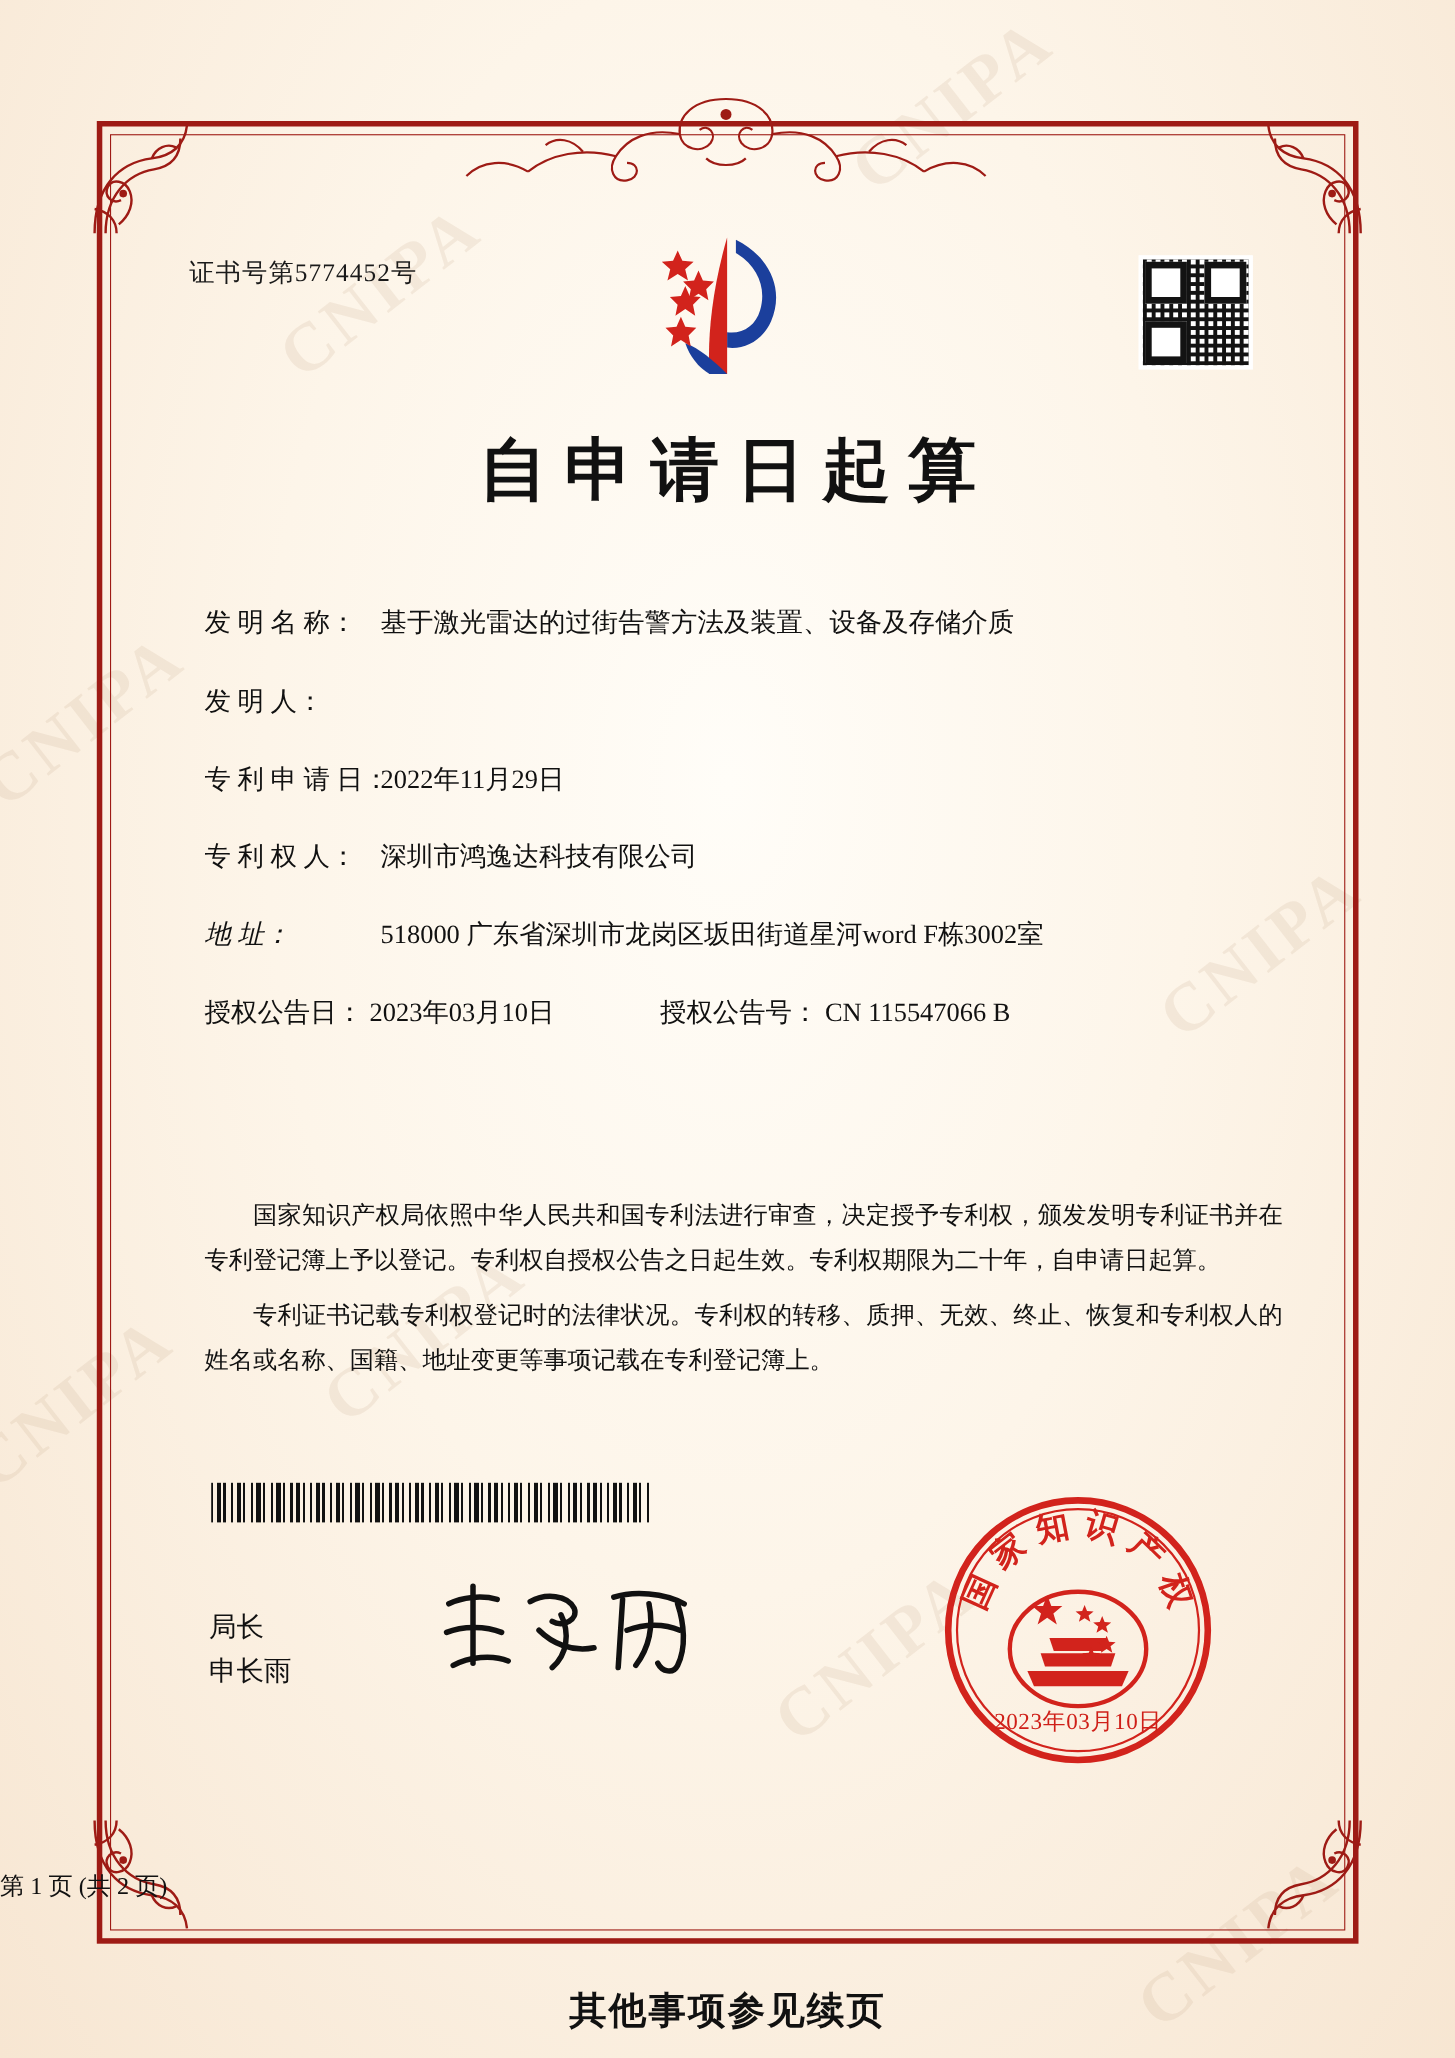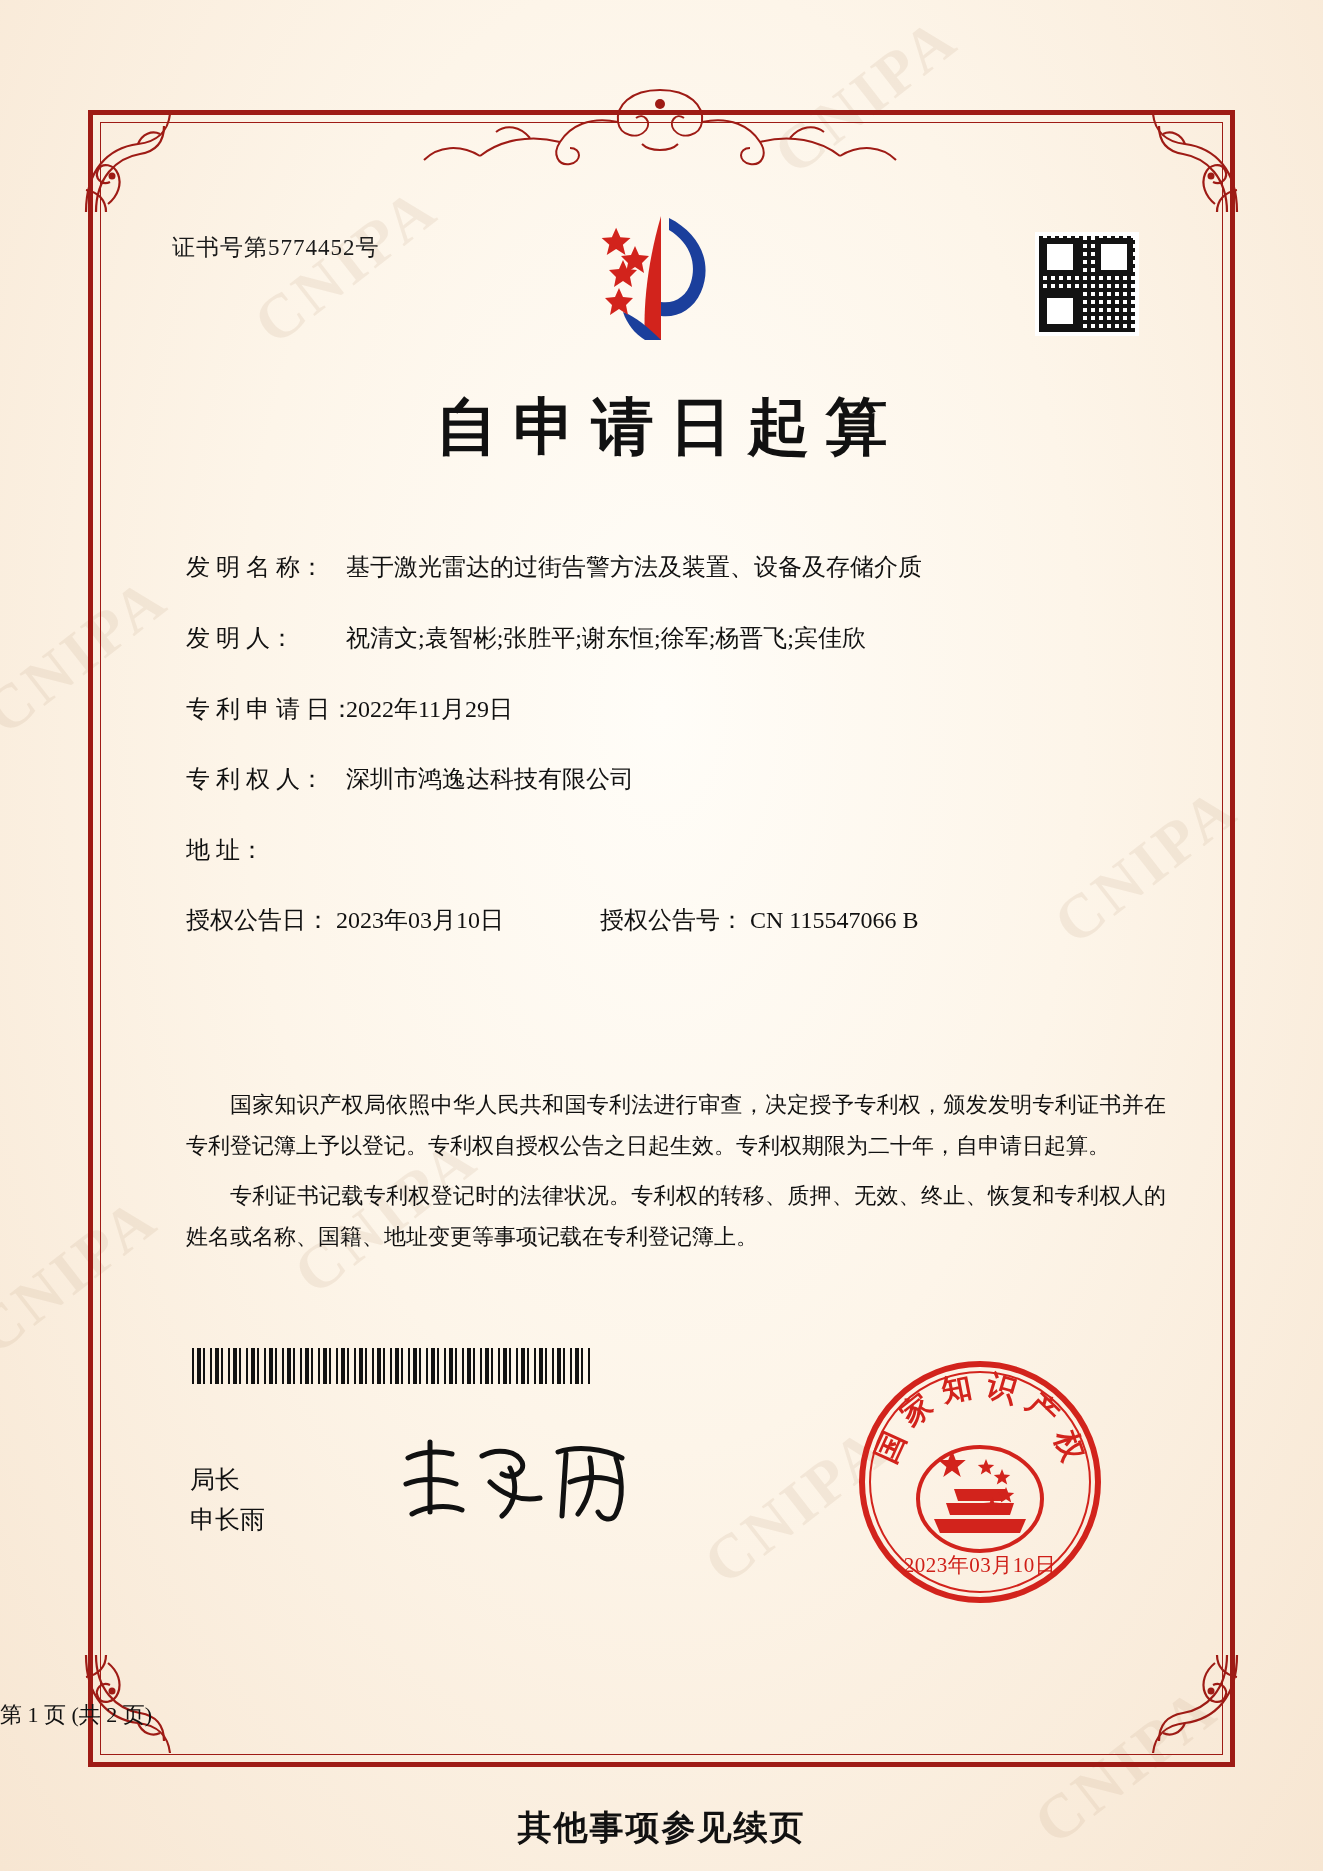--- a/index.html
+++ b/index.html
@@ -162,21 +162,21 @@
     width: 160px;
     flex: 0 0 160px;
     white-space: nowrap;
     letter-spacing: 0px;
   }
   .row .val {
     flex: 1;
   }
   .lbl-sp-4 { letter-spacing: 14px; }
   .lbl-sp-3 { letter-spacing: 25px; }
-  .lbl-addr { letter-spacing: 70px; }
+  .lbl-addr { letter-spacing: 70px; font-style: italic; }
 
   .row-pub {
     display: flex;
     align-items: baseline;
     font-size: 24px;
   }
   .row-pub .label2 { white-space: nowrap; }
   .row-pub .val2 { margin-left: 6px; }
   .row-pub .gap { width: 96px; display:inline-block; }
 
@@ -368,36 +368,36 @@
 
 <div class="fields">
 
   <div class="row">
     <div class="label">发 明 名 称：</div>
     <div class="val">基于激光雷达的过街告警方法及装置、设备及存储介质</div>
   </div>
 
   <div class="row">
     <div class="label lbl-sp-4">发 明 人：</div>
-    <div class="val">祝清文;袁智彬;张胜平;谢东恒;徐军;杨晋飞;宾佳欣</div>
   </div>
 
 
   <div class="row">
     <div class="label">专 利 申 请 日：</div>
     <div class="val">2022年11月29日</div>
   </div>
 
   <div class="row">
     <div class="label">专 利 权 人：</div>
     <div class="val">深圳市鸿逸达科技有限公司</div>
   </div>
 
   <div class="row">
     <div class="label lbl-addr">地 址：</div>
+    <div class="val">518000 广东省深圳市龙岗区坂田街道星河word F栋3002室</div>
   </div>
 
   <div class="row-pub">
     <span class="label2">授权公告日：</span>
     <span class="val2">2023年03月10日</span>
     <span class="gap"></span>
     <span class="label2">授权公告号：</span>
     <span class="val2">CN 115547066 B</span>
   </div>
 

